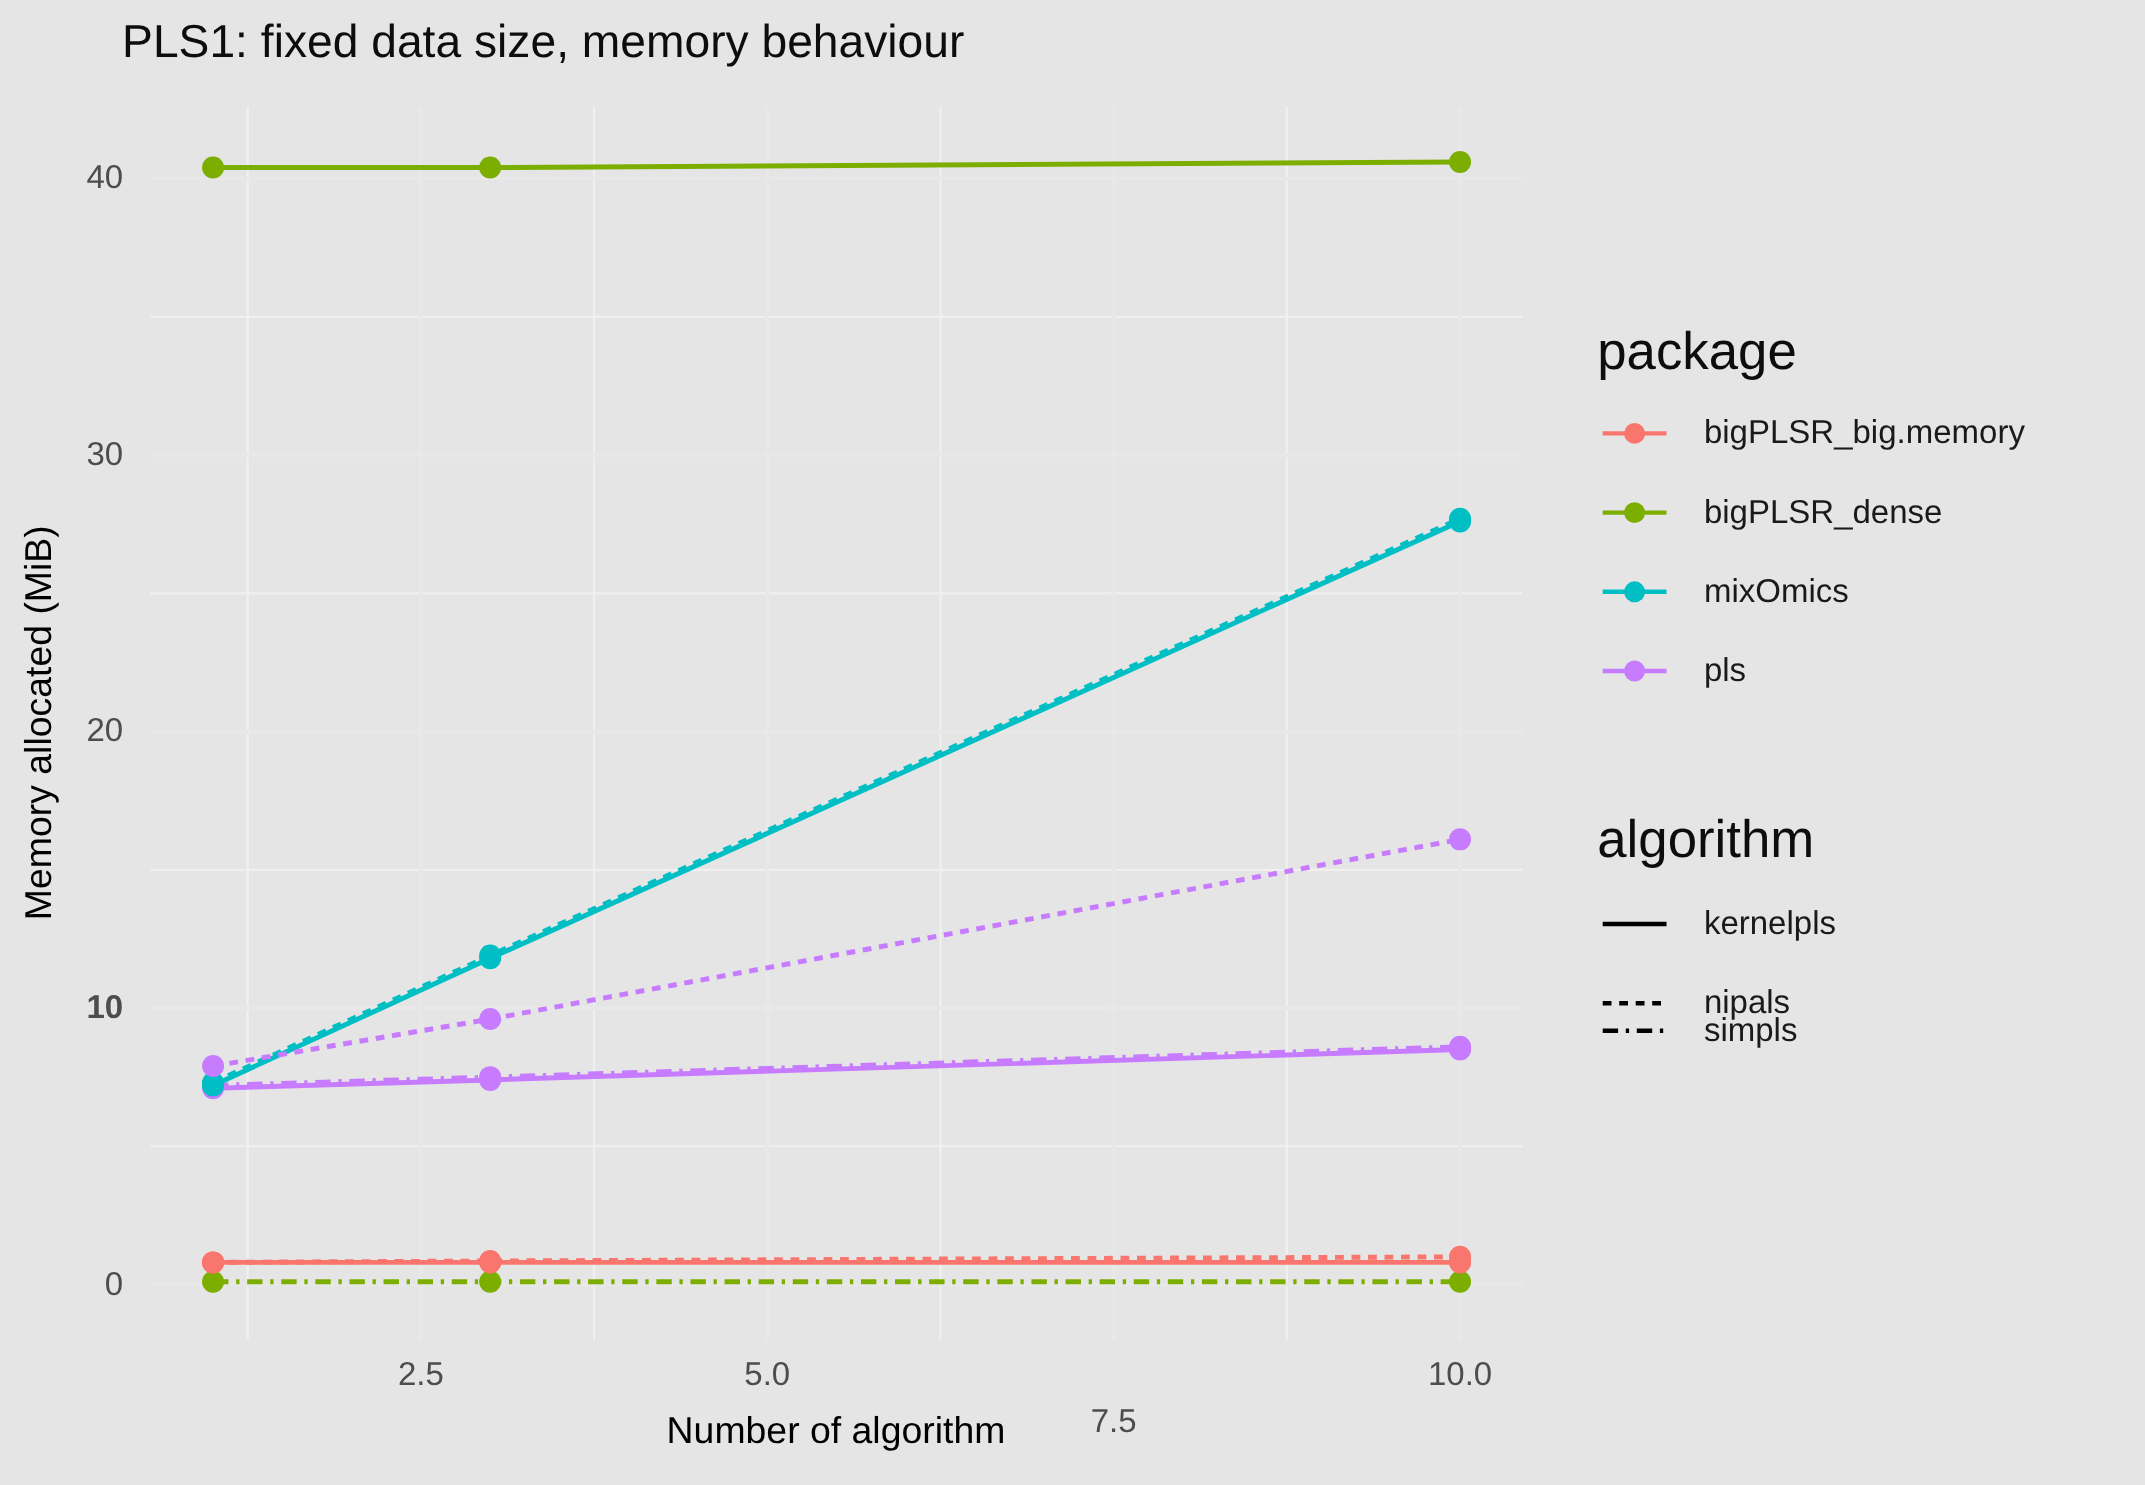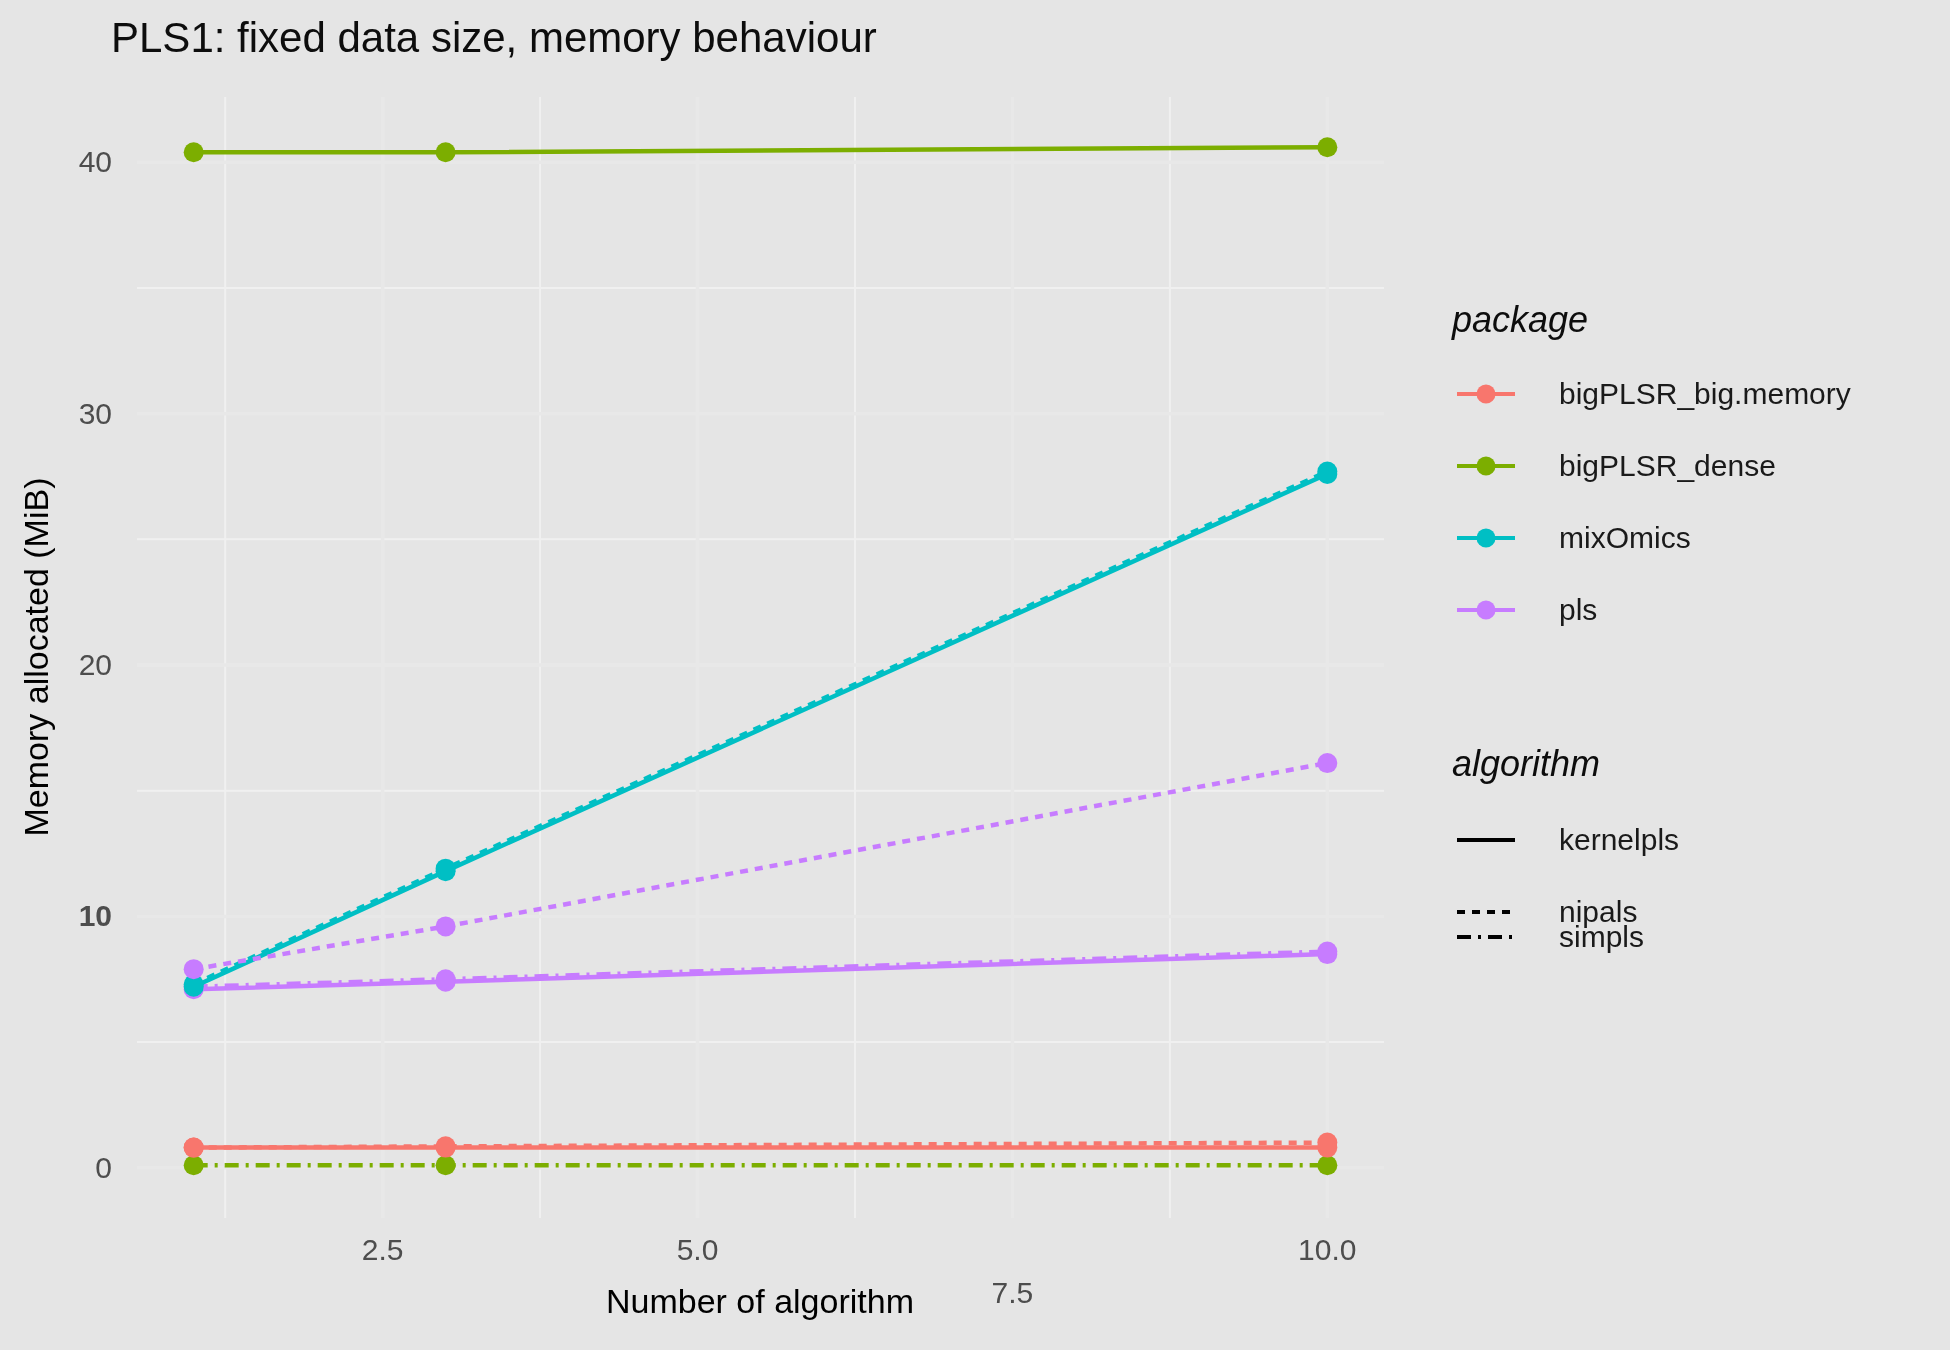--- a/index.html
+++ b/index.html
@@ -6,24 +6,24 @@
   #canvas{position:relative;width:1950px;height:1350px;background:#e5e5e5;overflow:hidden;
           font-family:"Liberation Sans", sans-serif;}
   .title{position:absolute;left:111px;top:14px;font-size:42px;color:#0d0d0d;white-space:nowrap;}
   .x-axis-title{position:absolute;left:460px;top:1282px;width:600px;text-align:center;
                 font-size:34px;color:#000;white-space:nowrap;}
   .y-axis-title{position:absolute;left:36px;top:657px;transform:translate(-50%,-50%) rotate(-90deg);
                 font-size:34px;color:#000;white-space:nowrap;}
   .tick-label{position:absolute;font-size:30px;color:#4d4d4d;line-height:36px;}
   .ytick{width:100px;text-align:right;}
   .xtick{width:120px;text-align:center;}
-  .legend-title{position:absolute;left:1452px;font-size:36px;color:#0d0d0d;line-height:44px;white-space:nowrap;font-style:italic;}
+  .legend-title{position:absolute;left:1452px;font-size:48px;color:#0d0d0d;line-height:44px;white-space:nowrap;}
   .lt-package{top:298px;}
   .lt-algorithm{top:742px;}
-  .legend-entry{position:absolute;left:1455px;height:40px;display:flex;align-items:center;gap:42px;}
+  .legend-entry{position:absolute;left:1455px;height:40px;display:flex;align-items:center;gap:32px;}
   .legend-entry .lbl{font-size:30px;color:#1a1a1a;white-space:nowrap;}
   svg#plot{position:absolute;left:0;top:0;}
 </style>
 </head>
 <body>
 
 <div id="canvas">
   <div class="title">PLS1: fixed data size, memory behaviour</div>
 
   <svg id="plot" width="1950" height="1350">

